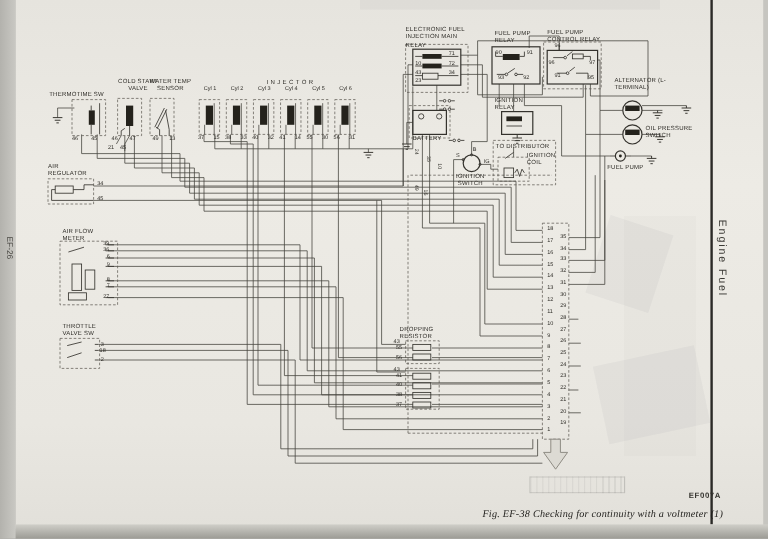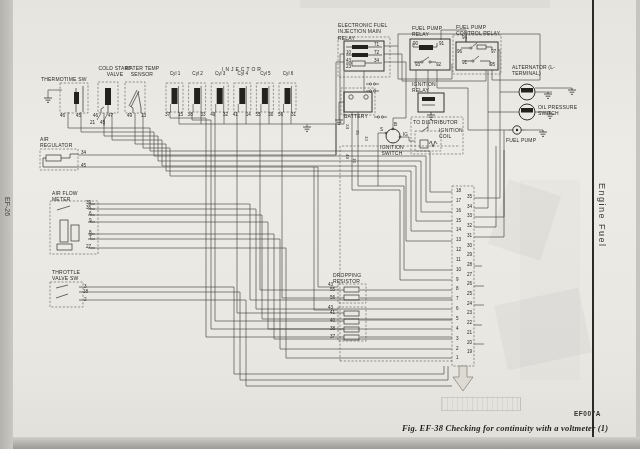--- a/index.html
+++ b/index.html
@@ -14,21 +14,21 @@
   #right-rule{position:absolute;left:592px;top:0;width:1.5px;height:437px;background:#2b2a27;}
   .vtext{position:absolute;writing-mode:vertical-rl;color:#3a3934;}
   #tab-engine-fuel{left:597px;top:183px;font-size:9px;letter-spacing:1.5px;}
   #side-code{left:4px;top:197px;font-size:7px;color:#4a4944;}
   .dl{position:absolute;font-size:5px;line-height:1.25;letter-spacing:.2px;color:#2d2b26;}
   .ctr{text-align:center;}
   .nw{white-space:nowrap;}
   .pn{position:absolute;font-size:4.6px;line-height:1;color:#2d2b26;}
   .wn{position:absolute;font-size:4.4px;line-height:1;color:#3a3832;transform:rotate(90deg);transform-origin:left top;}
   .caption{position:absolute;left:402px;top:423px;width:210px;
-           font-family:"Liberation Serif","DejaVu Serif",serif;font-style:italic;font-weight:bold;
+           font-family:"Liberation Serif","DejaVu Serif",serif;font-style:italic;font-weight:normal;
            font-size:8.5px;color:#201f1c;letter-spacing:.2px;}
   .figcode{position:absolute;left:574px;top:410px;font-size:6.5px;font-weight:bold;color:#34332e;letter-spacing:.5px;}
   svg{position:absolute;left:0;top:0;}
   .col{position:absolute;display:flex;flex-direction:column;justify-content:space-between;}
   .col span{font-size:4.6px;line-height:1;color:#2d2b26;}
   .col.right span{text-align:right;}
   .inj{position:absolute;width:22px;height:48px;}
   .inj .lbl{position:absolute;left:0;right:0;top:0;text-align:center;font-size:4.6px;color:#2d2b26;}
   .inj .p{position:absolute;top:41px;font-size:4.6px;color:#2d2b26;}
   .inj .p.l{left:1px;} .inj .p.r{right:3px;}

